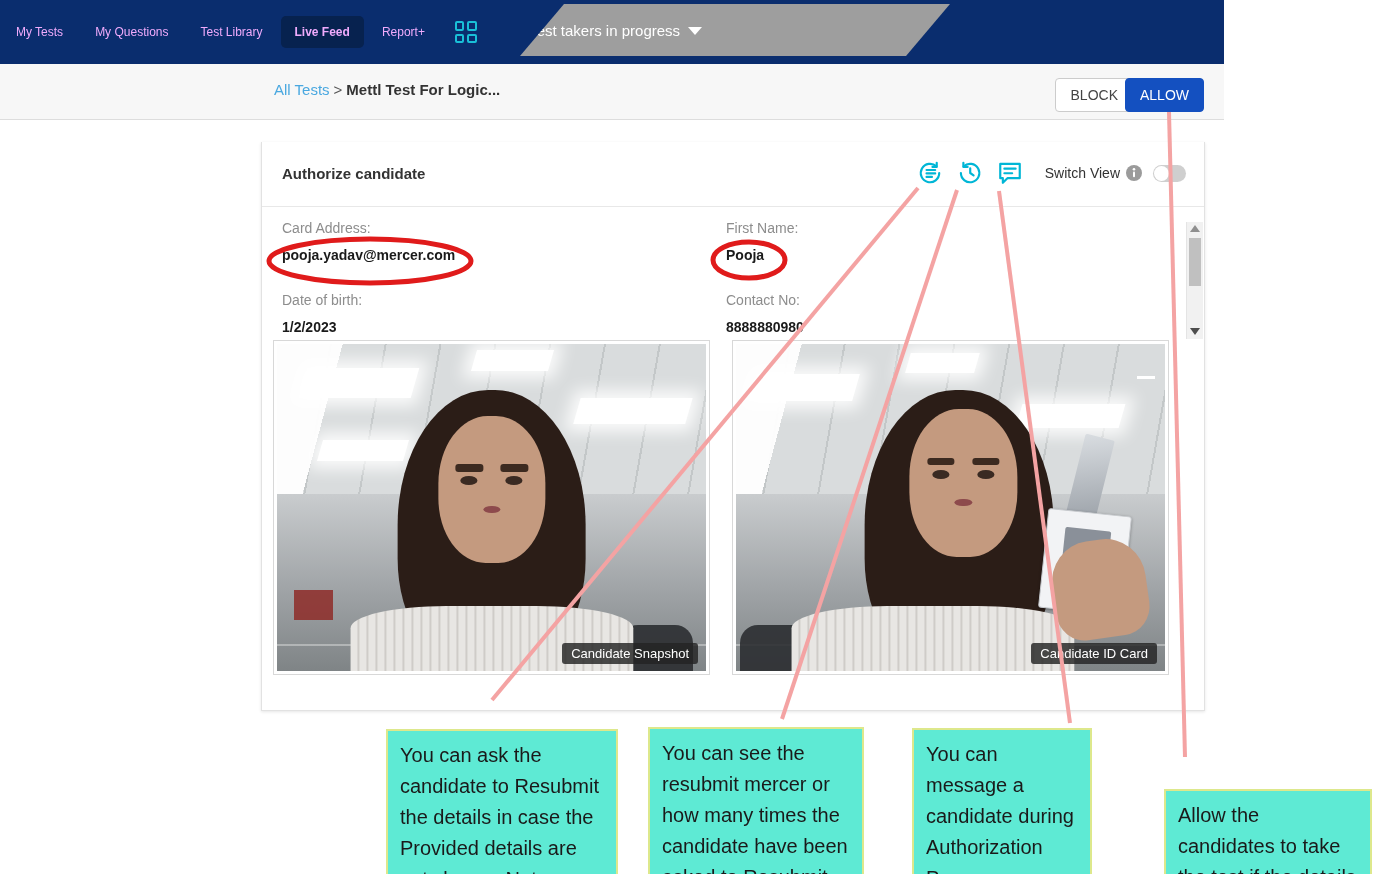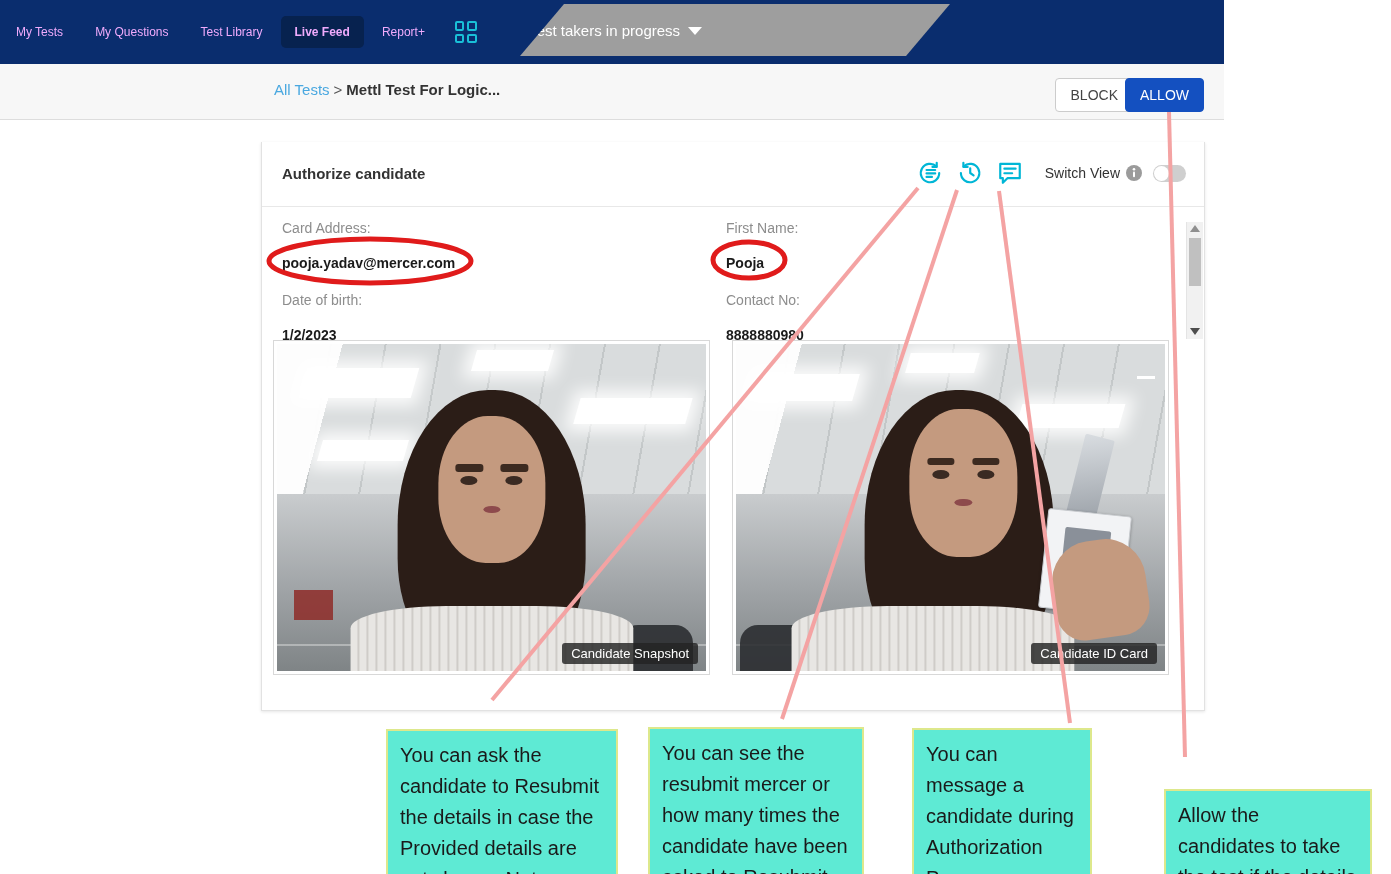--- a/index.html
+++ b/index.html
@@ -200,21 +200,21 @@
     left: 1px; top: 1px;
     width: 15px; height: 15px;
     border-radius: 50%;
     background: #ffffff;
     display: block;
   }
 
   
   .field { position: absolute; }
   .f-label { font-size: 14px; color: #8d8d8d; }
-  .f-value { font-size: 14px; color: #1a1a1a; font-weight: bold; margin-top: 19px; }
+  .f-value { font-size: 14px; color: #1a1a1a; font-weight: bold; margin-top: 11px; }
 
   .fld-email   { left: 20px;  top: 78px; }
   .fld-fname   { left: 464px; top: 78px; }
   .fld-dob     { left: 20px;  top: 150px; }
   .fld-contact { left: 464px; top: 150px; }
 
   
   .scroll {
     position: absolute;
     right: 1px; top: 80px;

